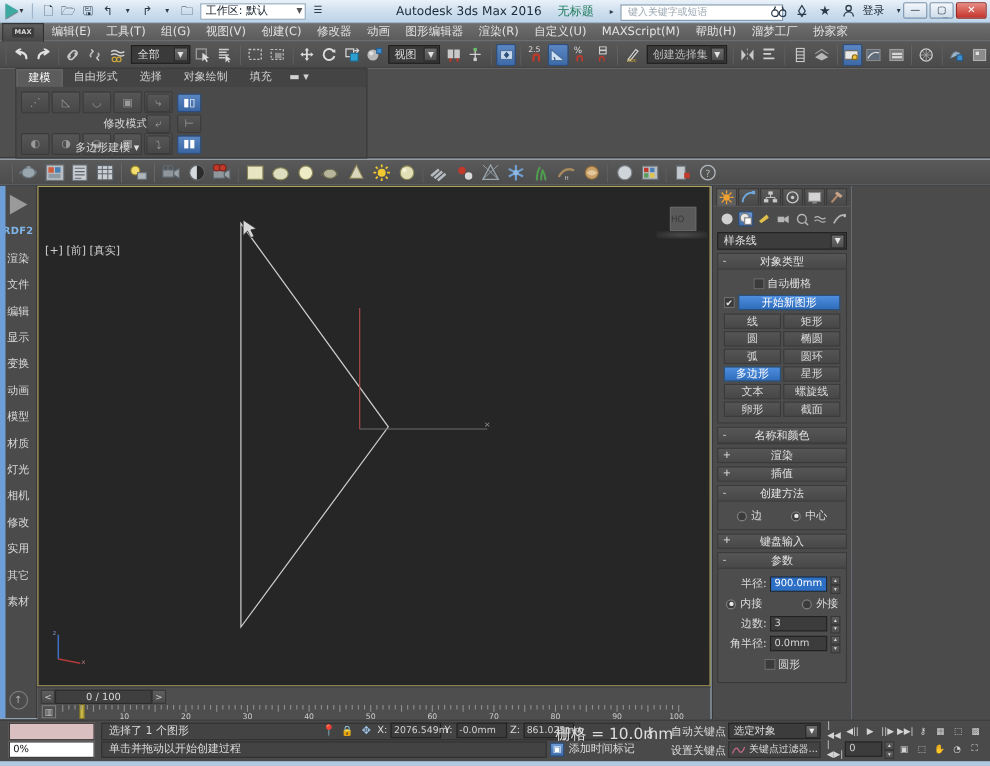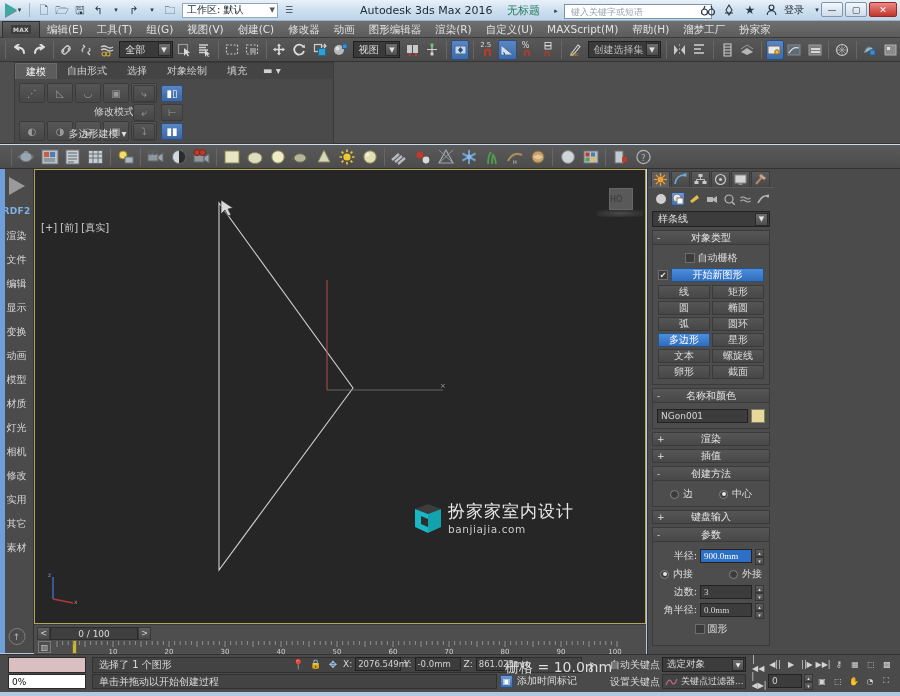--- a/index.html
+++ b/index.html
@@ -292,21 +292,21 @@
   .rollbar .hd-t { width:100%; text-align:center; }
   .radiorow { display:flex; align-items:center; justify-content:space-around; margin-top:4px; }
   .radio { display:flex;align-items:center;gap:4px; font-size:10px; color:#dcdcdc; }
   .rdot { width:9px;height:9px;border-radius:50%;background:#3b3b3b;border:1px solid #848484;
     display:flex;align-items:center;justify-content:center; }
   .rdot i { width:4px;height:4px;border-radius:50%;background:#e8e8e8; display:none; }
   .rdot.on i { display:block; }
   .prow { display:flex; align-items:center; justify-content:flex-end; gap:3px; margin-top:4px; }
   .plabel { font-size:10px;color:#dcdcdc; }
   .pfield { width:52px;height:14px;background:#3c3c3c;border:1px solid #222;
-    color:#d7d7d7;font-size:9px;padding:0 3px; line-height:13px; text-align:left;font-family:Liberation Serif, serif; }
+    color:#d7d7d7;font-size:9px;padding:0 3px; line-height:13px; text-align:left; }
   .pfield.hl { background:#2d6fc4; color:#fff; }
   .spin { width:9px;height:14px;display:flex;flex-direction:column; }
   .spin div { flex:1; background:linear-gradient(180deg,#5d5d5d,#4b4b4b);
     border:1px solid #373737; font-size:5px; color:#ddd;
     display:flex;align-items:center;justify-content:center; }
 
   
   .rightstrip { position:absolute; left:774px; top:169px; width:126px; height:485px; background:#4b4b4b; }
 
   
@@ -930,34 +930,20 @@
       <text x="405" y="218" font-size="7" fill="#9b9b9b" font-family="DejaVu Sans">×</text>
 
       <path d="M186 30 L186 44 L190 40 L193 46 L196 45 L193 39 L198 38 Z" fill="#d8d8d8" stroke="#2b2b2b" stroke-width=".7"></path>
     </svg>
 
     <div class="viewcube">
       <span>HO</span>
     </div>
     <div class="vc-base"></div>
 
-    <div class="wm">
-      <div class="wm-cube">
-        <svg width="30" height="32" viewBox="0 0 30 32">
-          <path d="M2 6 L15 1 L28 6 L15 11 Z" fill="#3c3c3c"></path>
-          <path d="M2 6 L15 11 L15 30 L2 24 Z" fill="#19b8c4"></path>
-          <path d="M28 6 L15 11 L15 30 L28 24 Z" fill="#12a3ad"></path>
-          <path d="M8 13 L15 16 L15 24 L8 21 Z" fill="#2e2e2e"></path>
-        </svg>
-      </div>
-      <div>
-        <div class="wm-txt1">扮家家室内设计</div>
-        <div class="wm-txt2">banjiajia.com</div>
-      </div>
-    </div>
 
     <svg class="axis-tri" width="34" height="34" viewBox="0 0 34 34">
       <path d="M6 28 L6 6" stroke="#3f6fc0" stroke-width="1.4"></path>
       <path d="M6 28 L26 32" stroke="#b33a3a" stroke-width="1.4"></path>
       <text x="1" y="6" font-size="6" fill="#7d93c0" font-family="DejaVu Sans">z</text>
       <text x="27" y="33" font-size="6" fill="#b98080" font-family="DejaVu Sans">x</text>
     </svg>
   </div>
 
   <div class="trackbar">
@@ -1105,26 +1091,20 @@
           <div class="gbtn">截面</div>
         </div>
       </div>
     </div>
 
     <div class="rollout">
       <div class="rollout-hd">
         <span class="pm">-</span>
         <span class="hd-t">名称和颜色</span>
       </div>
-      <div class="rollout-body" style="padding:4px 4px 5px 4px">
-        <div class="namerow">
-          <div class="namefield">NGon001</div>
-          <div class="swatch"></div>
-        </div>
-      </div>
     </div>
 
     <div class="rollbar">
       <span class="pm">+</span>
       <span class="hd-t">渲染</span>
     </div>
     <div class="rollbar">
       <span class="pm">+</span>
       <span class="hd-t">插值</span>
     </div>

